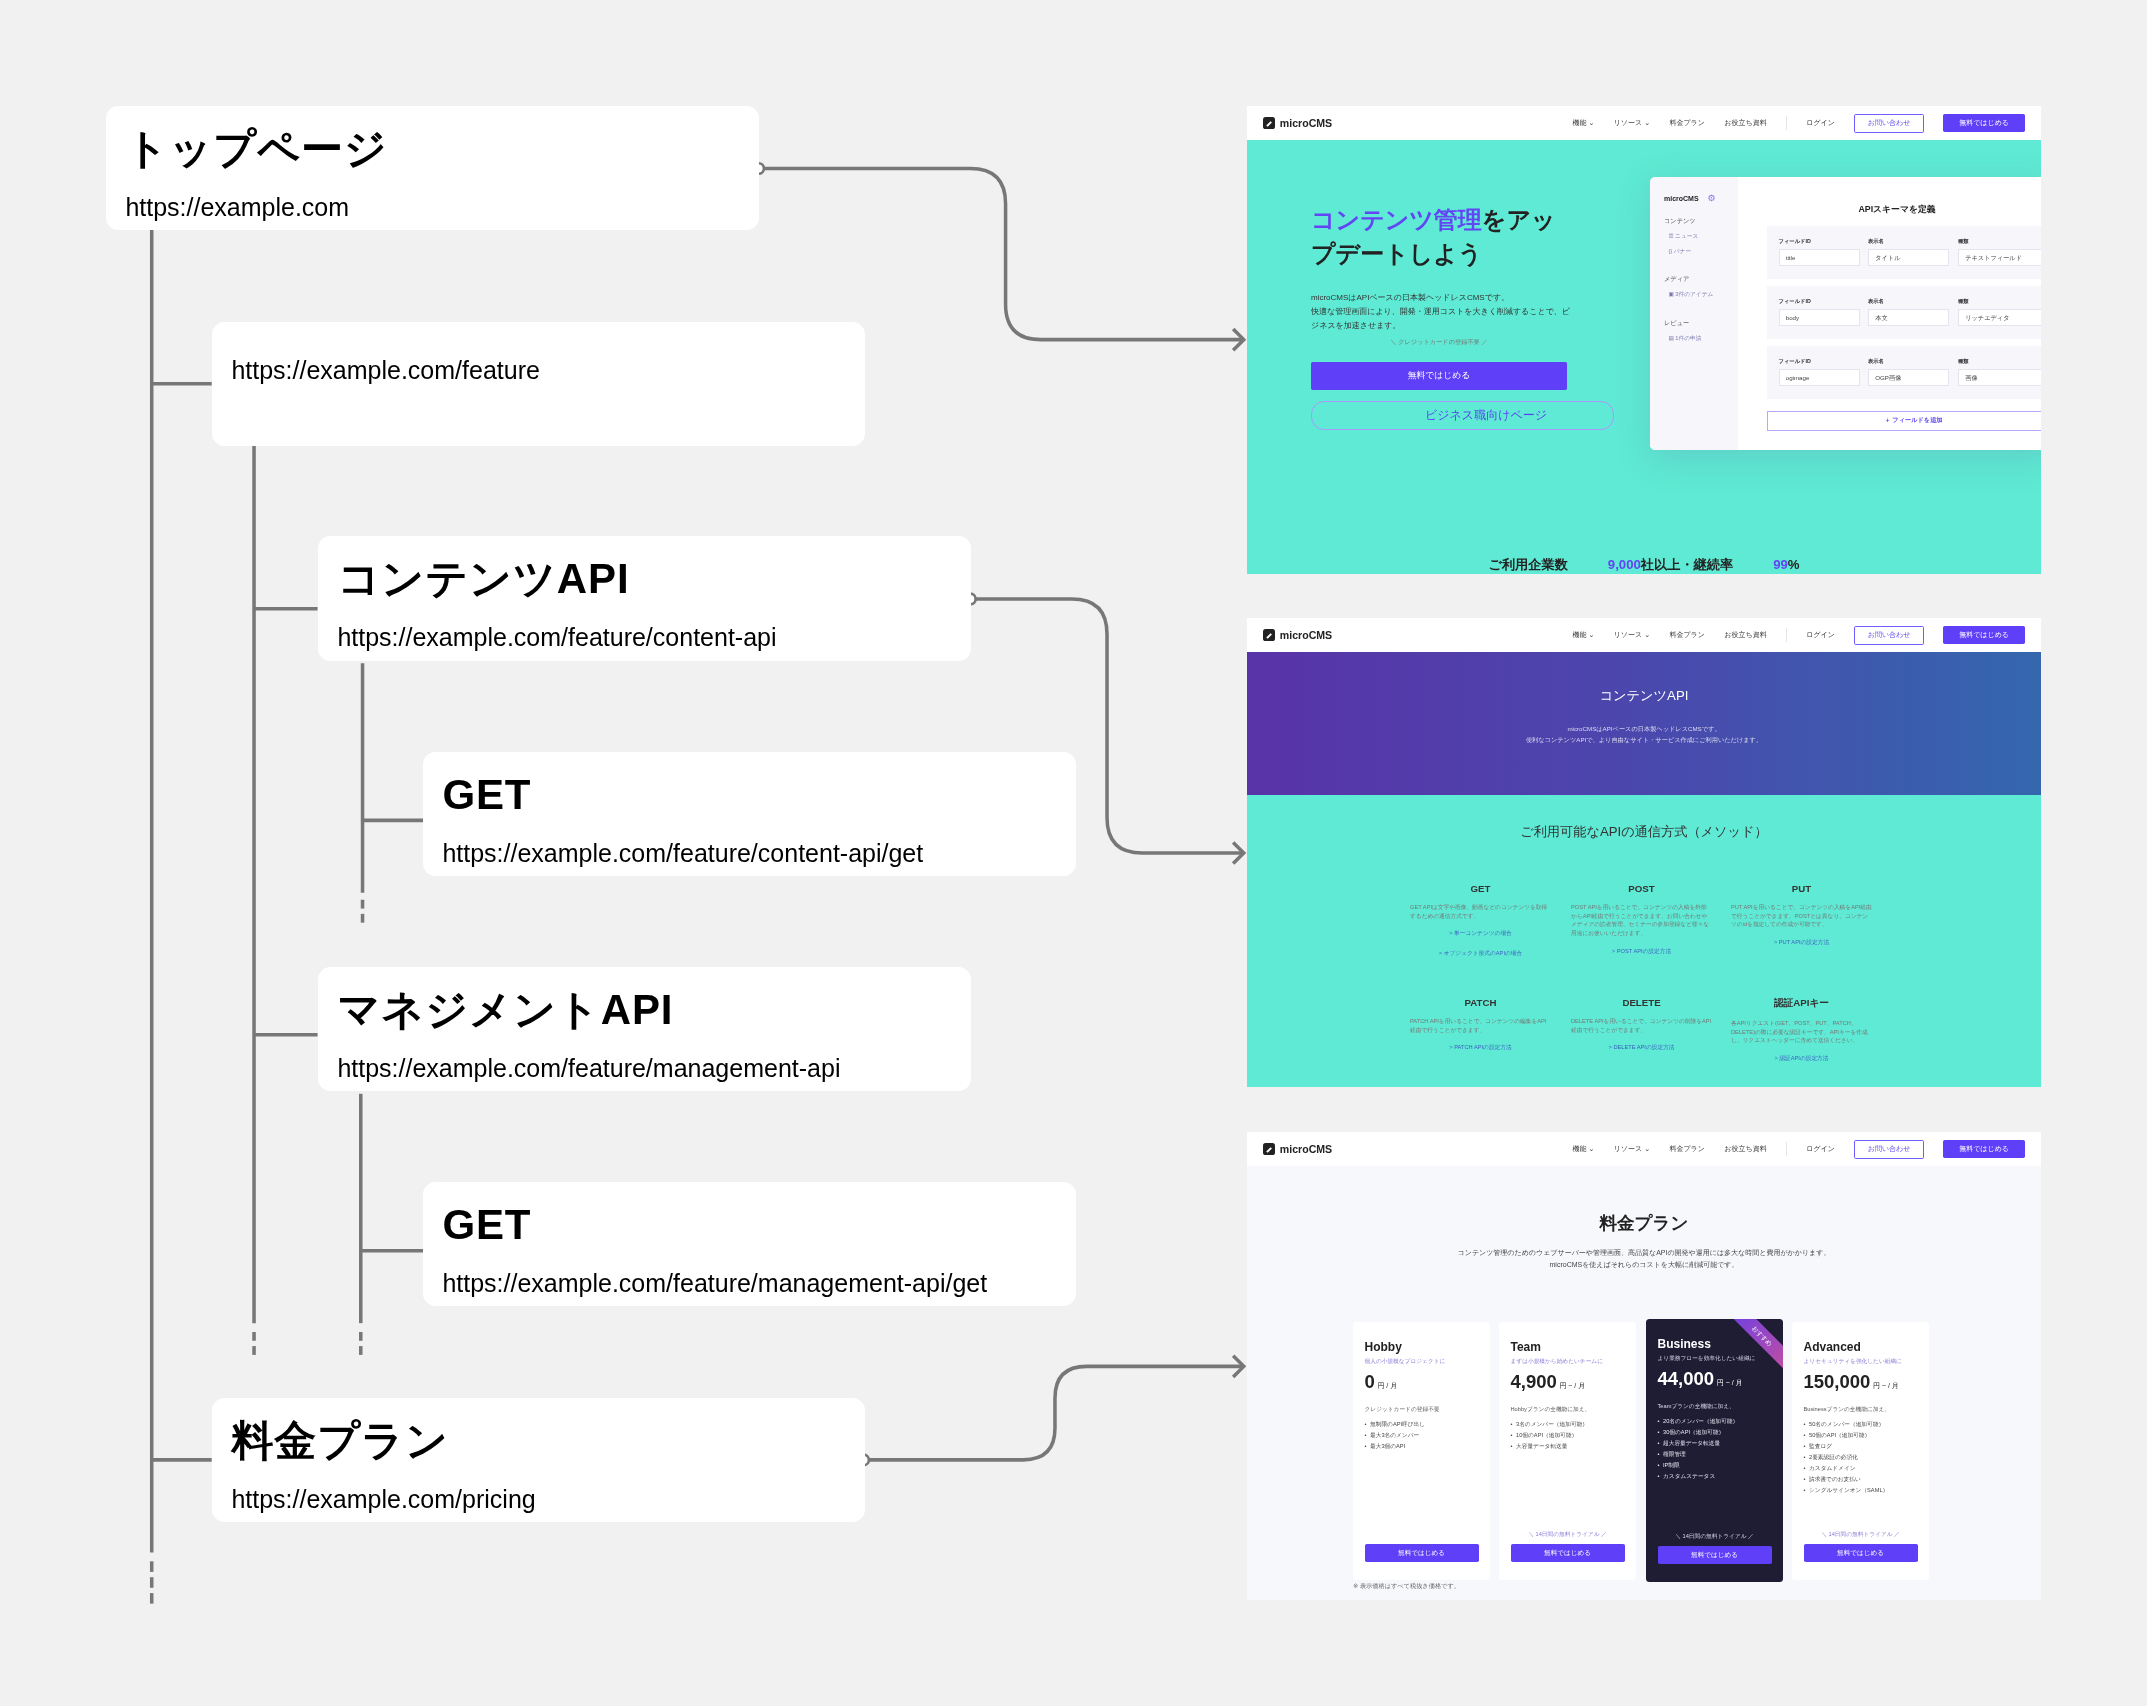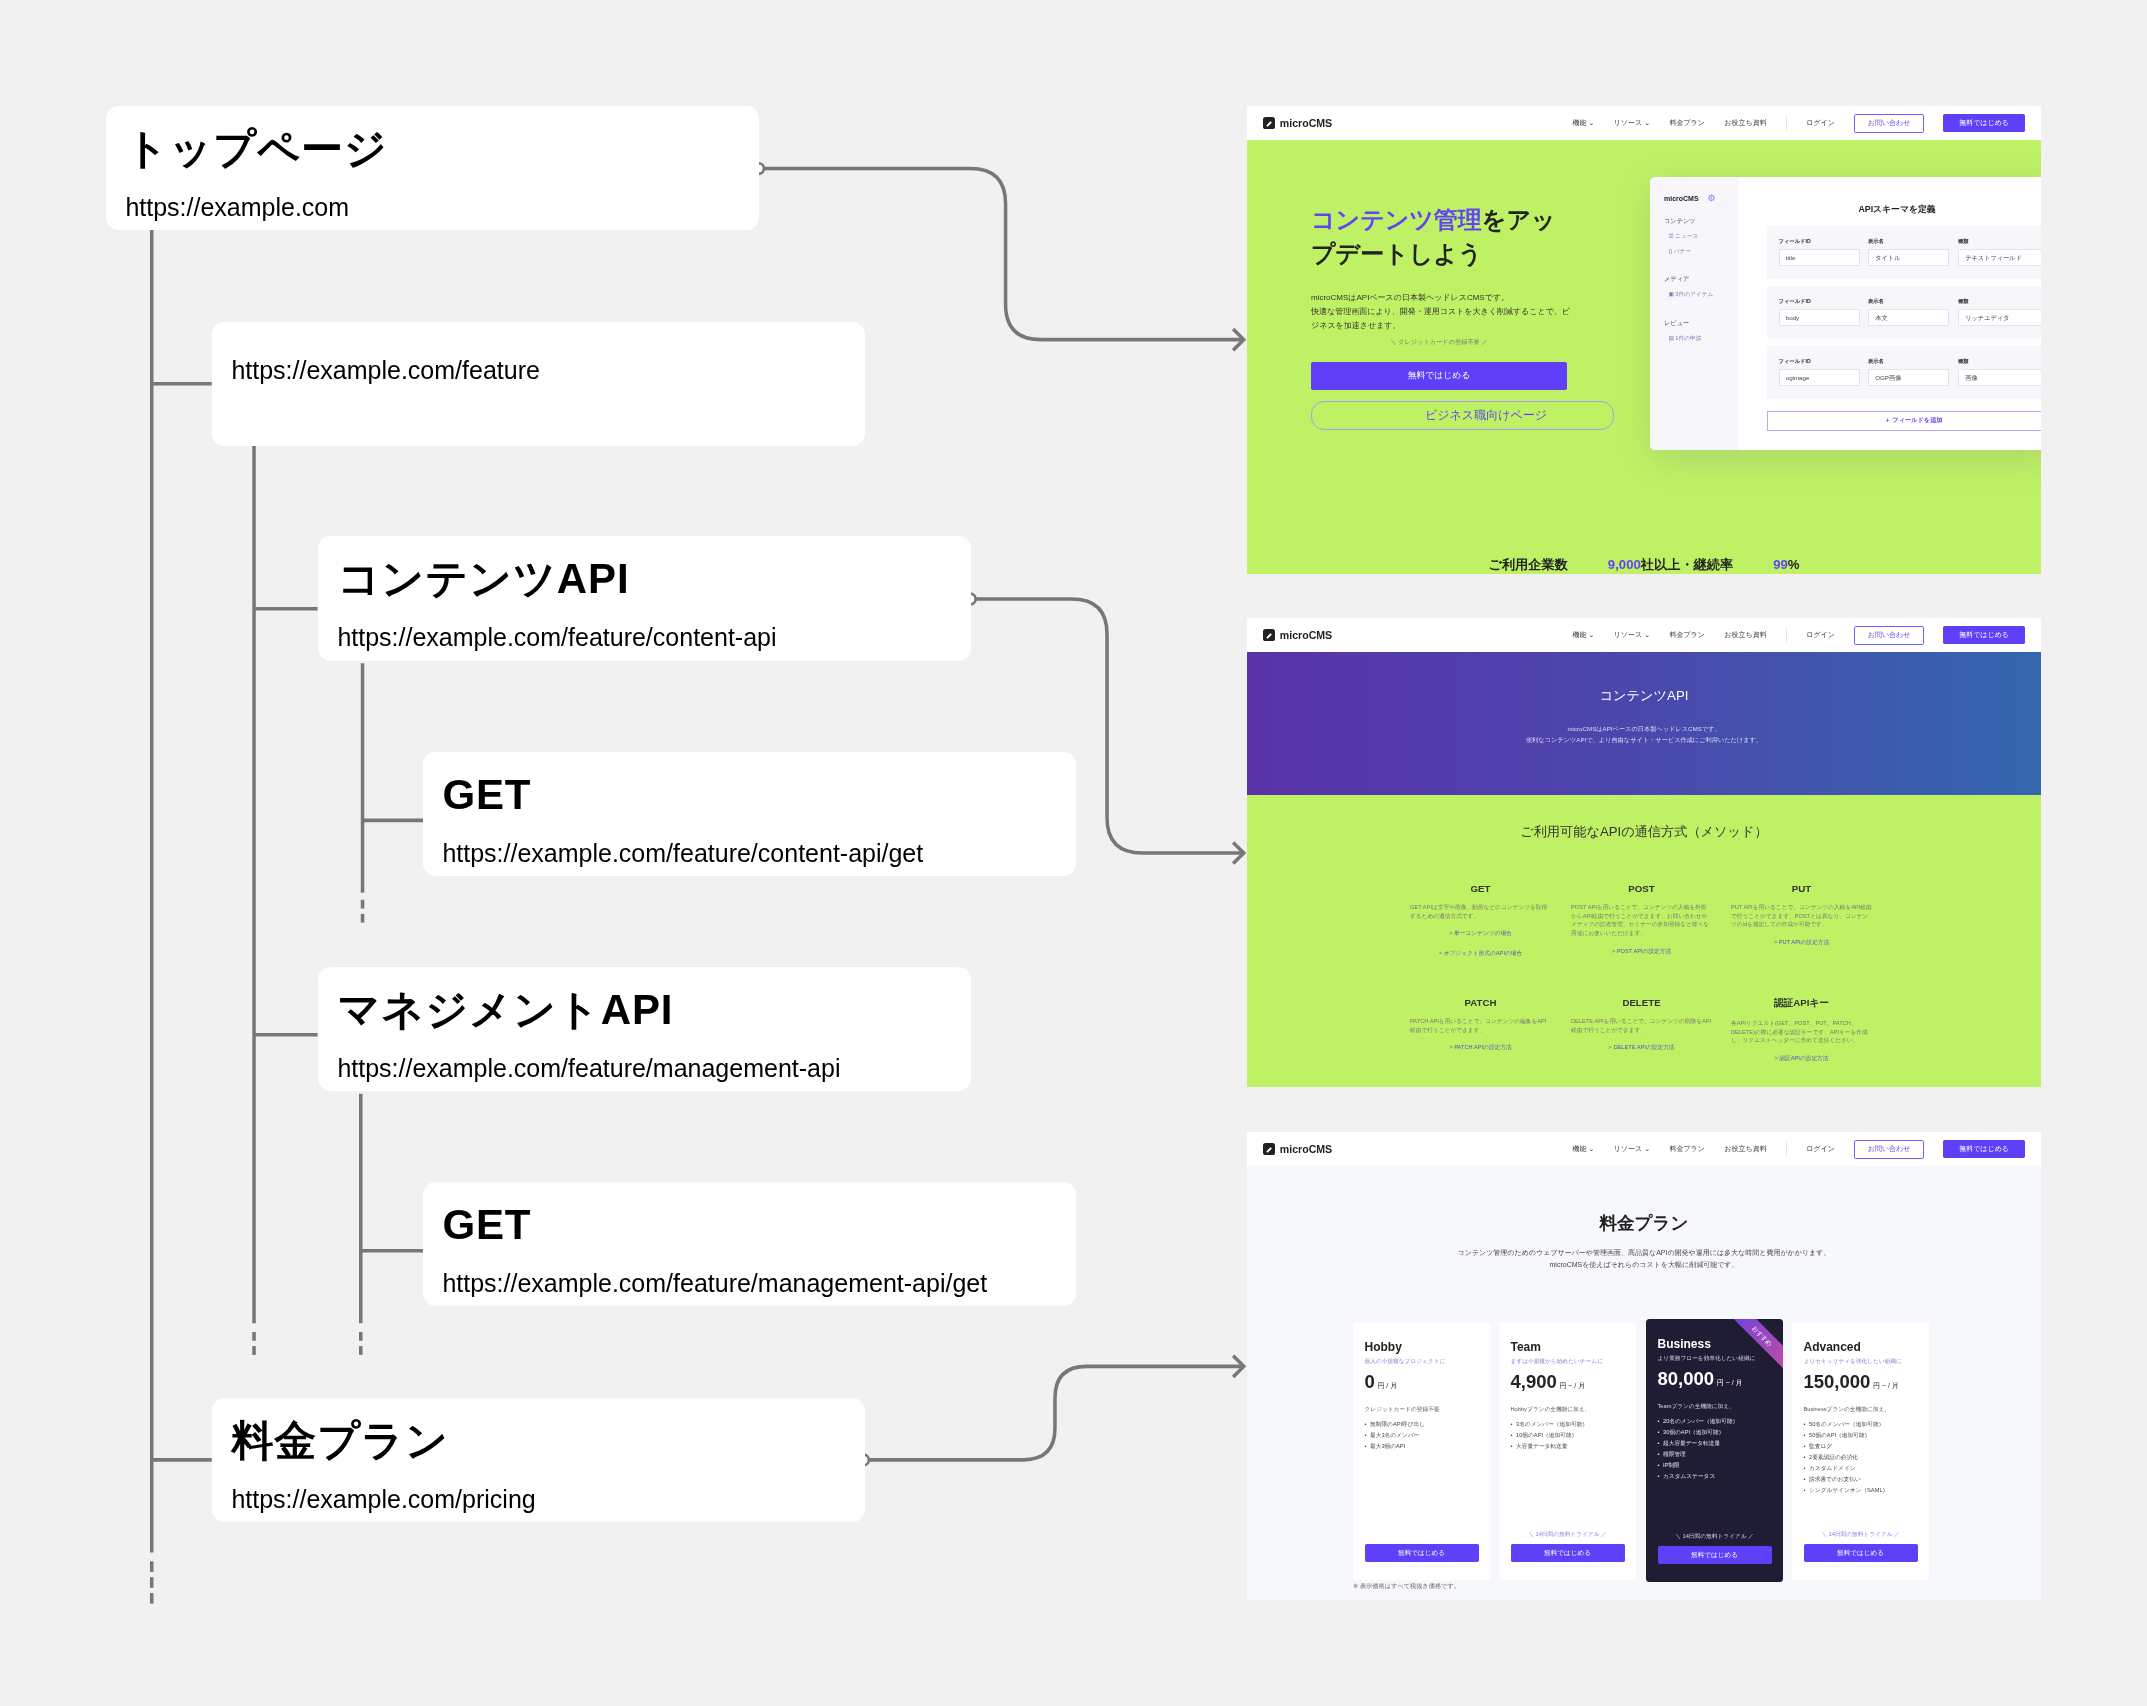--- a/index.html
+++ b/index.html
@@ -11,21 +11,21 @@
   }
   .card {
     position: absolute; background: #fff; border-radius: 12.4px;
     box-sizing: border-box; padding: 16px 19.4px;
   }
   .card .title { font-size: 42px; font-weight: bold; line-height: 53px; letter-spacing: 0.9px; }
   .card .url { font-size: 25px; line-height: 34px; margin-top: 15px; }
   svg.lines { position: absolute; left: 0; top: 0; }
 
   
-  .shot { position: absolute; left: 1247px; width: 794px; background: #bef264; overflow: hidden; }
+  .shot { position: absolute; left: 1247px; width: 794px; background: #5eead4; overflow: hidden; }
   .nav { height: 34px; display: flex; align-items: center; padding: 0 16px; box-sizing: border-box; background: #fff; }
   .logo { display: flex; align-items: center; gap: 5.3px; font-weight: bold; font-size: 10.6px; color: #222; }
   .logo-mark { width: 11.5px; height: 11.5px; background: #222; border-radius: 2.6px; position: relative; }
   .logo-mark::after { content: ""; position: absolute; left: 2.6px; top: 5.3px; width: 6.2px; height: 1.8px; background: #fff; transform: rotate(-45deg); }
   .nav-links { margin-left: auto; display: flex; align-items: center; gap: 19.4px; font-size: 7px; color: #333; }
   .nav-sep { width: 0.9px; height: 14px; background: #e6e6e6; }
   .btn-outline { border: 0.9px solid #6f5dff; color: #5a44f0; font-size: 7px; padding: 3.5px 12.4px; border-radius: 1.8px; }
   .btn-solid { background: #5f3ff7; color: #fff; font-size: 7px; padding: 4.4px 16px; border-radius: 1.8px; }
 
   
@@ -330,21 +330,21 @@
       <li>10個のAPI（追加可能）</li>
       <li>大容量データ転送量</li>
     </ul>
     <div class="trial">＼ 14日間の無料トライアル ／</div>
     <div class="pbtn">無料ではじめる</div>
   </div>
   <div class="plan dark" style="left:399px;">
     <div class="ribbon">おすすめ</div>
     <div class="pn">Business</div>
     <div class="ps">より業務フローを効率化したい組織に</div>
-    <div class="pp"><span>80,000</span><span class="u">円 ~ / 月</span></div>
+    <div class="pp"><span>44,000</span><span class="u">円 ~ / 月</span></div>
     <div class="pi">Teamプランの全機能に加え、</div>
     <ul>
       <li>20名のメンバー（追加可能）</li>
       <li>30個のAPI（追加可能）</li>
       <li>超大容量データ転送量</li>
       <li>権限管理</li>
       <li>IP制限</li>
       <li>カスタムステータス</li>
     </ul>
     <div class="trial">＼ 14日間の無料トライアル ／</div>

